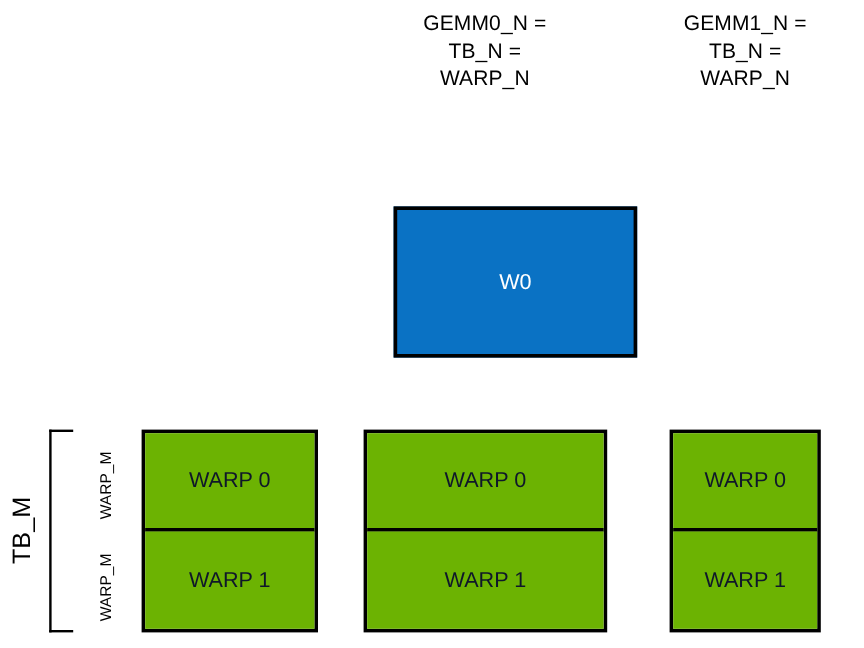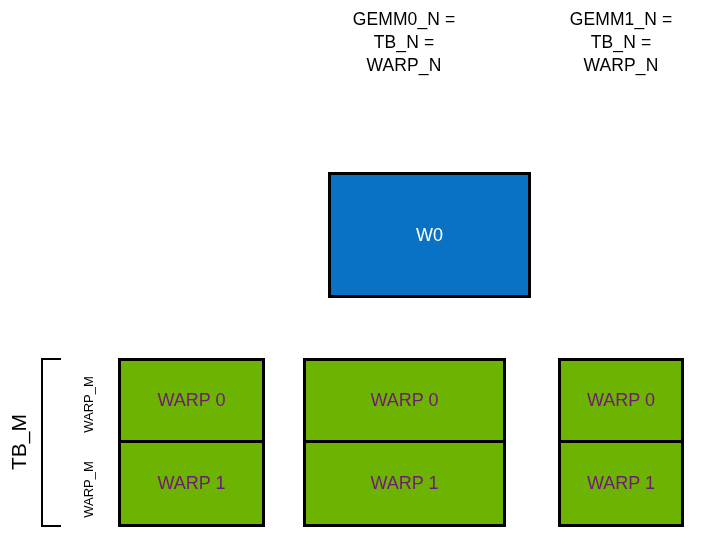--- a/index.html
+++ b/index.html
@@ -82,21 +82,21 @@
   #green-col-0 { left: 118px; width: 147px; }
   #green-col-1 { left: 303px; width: 203px; }
   #green-col-2 { left: 558px; width: 126px; }
 
   .green-cell {
     flex: 1 1 50%;
     background: #6cb302;
     display: flex;
     align-items: center;
     justify-content: center;
-    color: #701a75;
+    color: #0f172a;
     font-size: 18px;
     box-sizing: border-box;
   }
   .green-cell.top {
     border-bottom: 3px solid #000000;
   }
 
   
   #tb-bracket {
     position: absolute;

